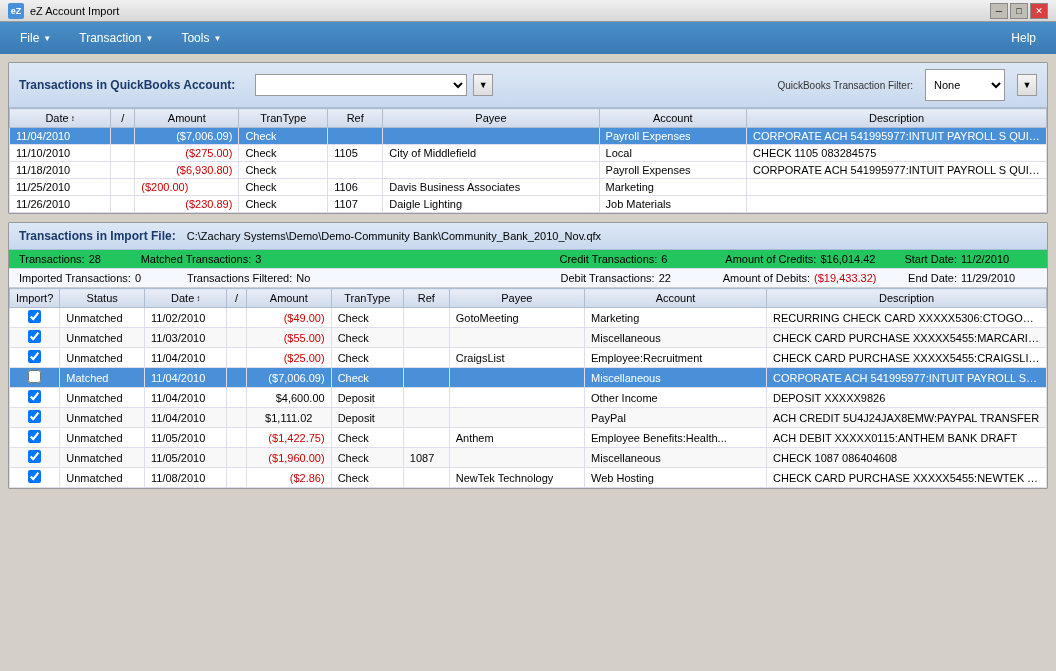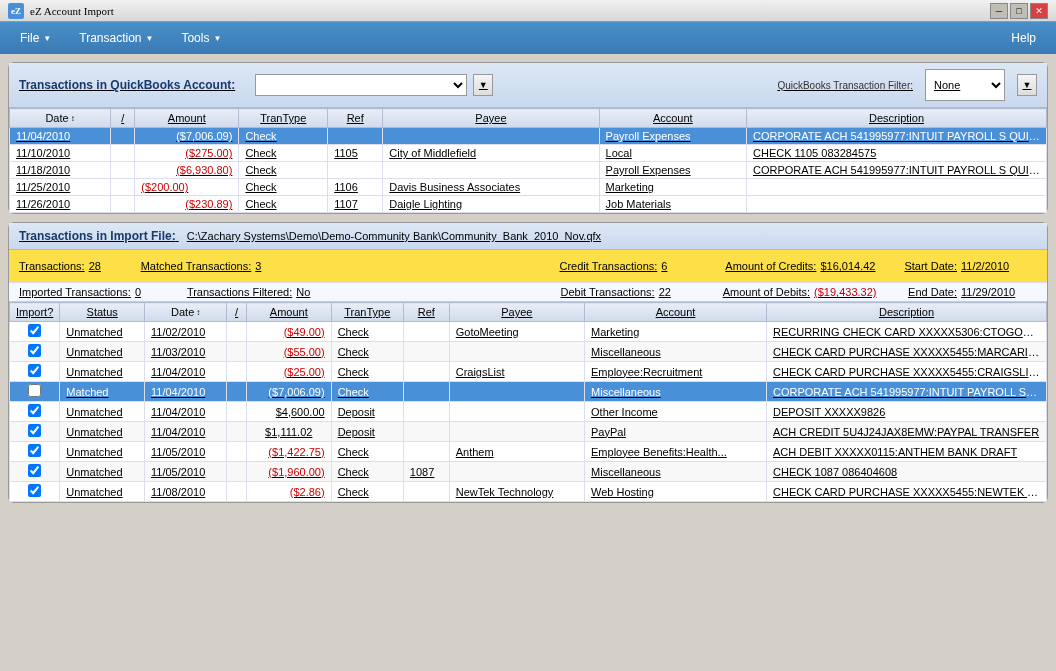--- a/index.html
+++ b/index.html
@@ -1,36 +1,36 @@
 <!DOCTYPE html>
 <html><head>
   <meta charset="utf-8">
   <style>
     * { box-sizing: border-box; margin: 0; padding: 0; }
     body { font-family: 'Segoe UI', Tahoma, Arial, sans-serif; font-size: 11px; background: #d4d0c8; width: 1056px; height: 671px; overflow: hidden; }
     
     
-    .title-bar { background: linear-gradient(to bottom, #f0f0f0, #d8d8d8); height: 22px; display: flex; align-items: center; padding: 0 8px; border-bottom: 1px solid #999; font-family: Liberation Serif, serif; }
+    .title-bar { background: linear-gradient(to bottom, #f0f0f0, #d8d8d8); height: 22px; display: flex; align-items: center; padding: 0 8px; border-bottom: 1px solid #999; }
     .title-bar-icon { width: 16px; height: 16px; margin-right: 6px; background: #4a90d9; border-radius: 2px; display: flex; align-items: center; justify-content: center; color: white; font-size: 9px; font-weight: bold; }
     .title-bar-text { font-size: 11px; color: #000; }
     .title-bar-controls { margin-left: auto; display: flex; gap: 2px; }
     .title-btn { width: 18px; height: 16px; background: #c0bdb5; border: 1px solid #888; font-size: 9px; display: flex; align-items: center; justify-content: center; cursor: pointer; }
     .title-btn.close { background: #d94040; color: white; }
 
     
     .menu-bar { background: linear-gradient(to bottom, #4a8fc7, #3a7ab5); height: 32px; display: flex; align-items: center; padding: 0 8px; gap: 4px; }
     .menu-item { color: white; padding: 4px 12px; font-size: 12px; cursor: pointer; display: flex; align-items: center; gap: 4px; border-radius: 2px; }
     .menu-arrow { font-size: 8px; }
     .menu-help { margin-left: auto; }
 
     
     .main { padding: 8px; background: #d4d0c8; height: calc(671px - 54px); overflow: hidden; }
 
     
-    .panel { background: white; border: 1px solid #999; border-radius: 6px; margin-bottom: 8px; text-decoration: underline; }
+    .panel { background: white; border: 1px solid #999; border-radius: 1px; margin-bottom: 8px; }
     .panel-header { background: linear-gradient(to bottom, #dde8f5, #c8d8ee); padding: 6px 10px; border-bottom: 1px solid #aabbd4; display: flex; align-items: center; gap: 12px; }
     .panel-title { font-size: 12px; font-weight: bold; color: #1a3a6b; }
 
     
     .account-select-wrapper { display: flex; align-items: center; gap: 6px; margin-left: 8px; }
     .account-select { border: 1px solid #999; background: white; padding: 10px 4px; font-size: 11px; height: 22px; width: 212px; }
     .select-btn { width: 20px; height: 22px; background: linear-gradient(to bottom, #f5f5f5, #ddd); border: 1px solid #999; display: flex; align-items: center; justify-content: center; cursor: pointer; font-size: 9px; }
     .filter-label { margin-left: auto; font-size: 10px; color: #333; }
     .filter-select { border: 1px solid #999; background: white; padding: 2px 4px; font-size: 11px; height: 32px; width: 80px; }
 
@@ -187,21 +187,21 @@
       </table>
     </div>
   </div>
 
   <div class="panel import-panel">
     <div class="import-header">
       <span class="import-title">Transactions in Import File:</span>
       <span class="import-filepath">C:\Zachary Systems\Demo\Demo-Community Bank\Community_Bank_2010_Nov.qfx</span>
     </div>
 
-    <div style="display:grid; grid-template-columns: auto 40px auto 1fr auto 60px auto 80px auto 80px; align-items:center; padding: 10px 10px; font-size:11px; background:#fde047; border-bottom:1px solid #dde;">
+    <div style="display:grid; grid-template-columns: auto 40px auto 1fr auto 60px auto 80px auto 80px; align-items:center; padding: 3px 10px; font-size:11px; background:#22c55e; border-bottom:1px solid #dde;">
       <span>Transactions:</span>
       <span style="padding-left:4px">28</span>
       <span style="padding-left:16px">Matched Transactions:</span>
       <span style="padding-left:4px">3</span>
       <span style="padding-left:8px">Credit Transactions:</span>
       <span style="padding-left:4px">6</span>
       <span style="padding-left:8px">Amount of Credits:</span>
       <span style="padding-left:4px">$16,014.42</span>
       <span style="padding-left:8px">Start Date:</span>
       <span style="padding-left:4px">11/2/2010</span>

